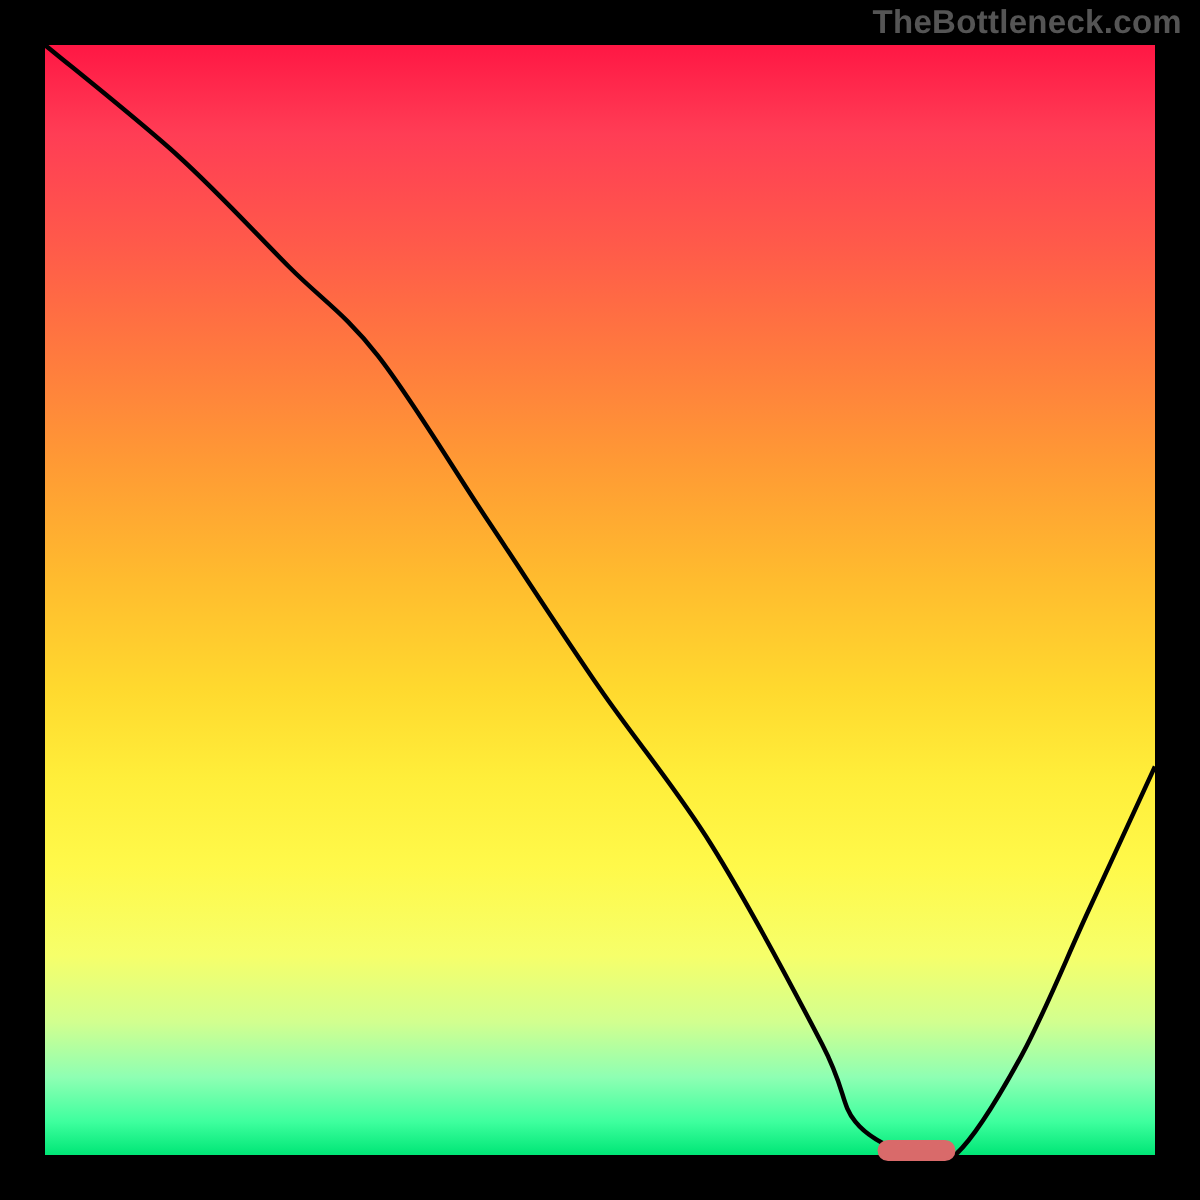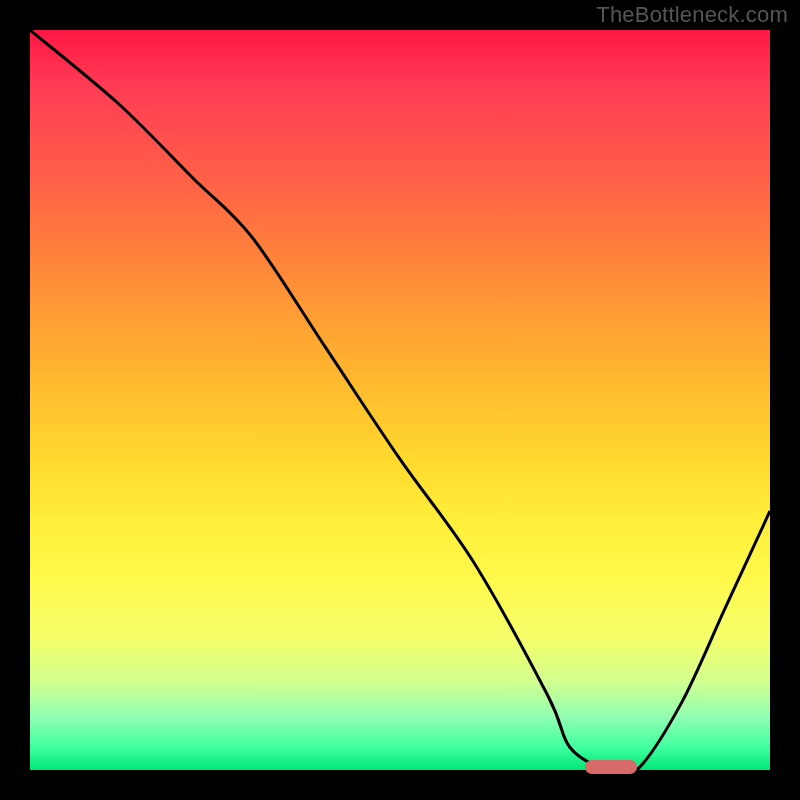--- a/index.html
+++ b/index.html
@@ -15,21 +15,21 @@
     position: relative;
     width: 800px;
     height: 800px;
   }
   .watermark {
     position: absolute;
     top: 2px;
     right: 12px;
     color: #555;
     font-size: 22px;
-    font-weight: 400;
+    font-weight: 700;
     letter-spacing: 0.2px;
     z-index: 20;
   }
   .plot-area {
     position: absolute;
     left: 30px;
     top: 30px;
     width: 740px;
     height: 740px;
     background: linear-gradient(

